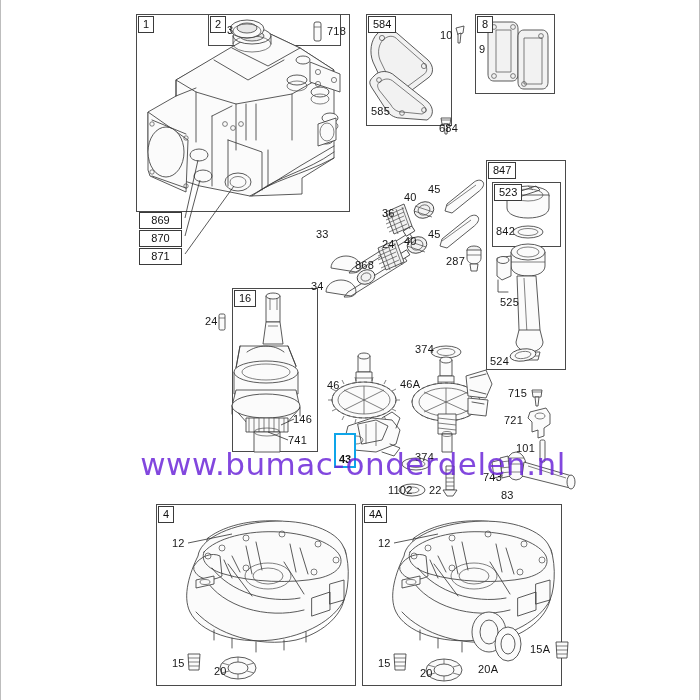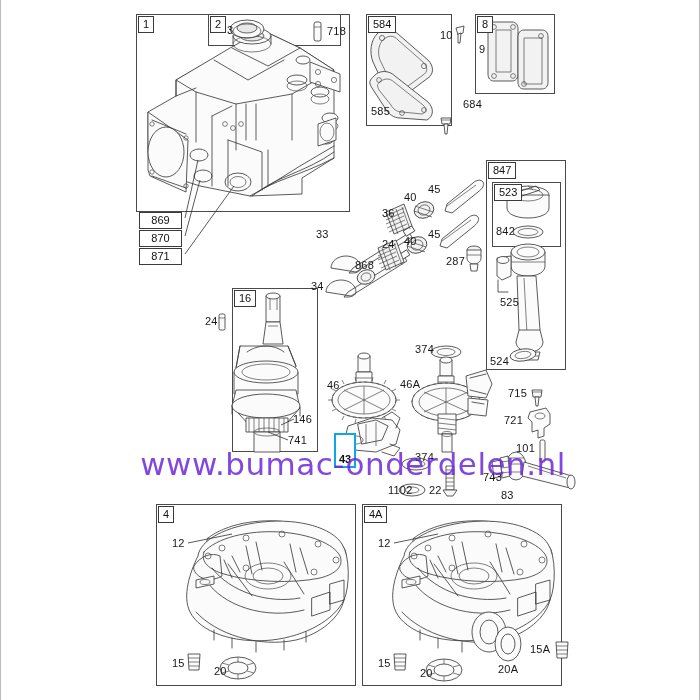--- a/index.html
+++ b/index.html
@@ -527,21 +527,21 @@
   <div class="lbl" style="left:227px;top:25px;">3</div>
   <div class="lbl" style="left:290px;top:26px;margin-left:37px;">718</div>
 
   <div class="boxlbl" style="left:139px;top:212px;width:33px;text-align:center;">869</div>
   <div class="boxlbl" style="left:139px;top:230px;width:33px;text-align:center;">870</div>
   <div class="boxlbl" style="left:139px;top:248px;width:33px;text-align:center;">871</div>
 
   <div class="boxlbl" style="left:368px;top:16px;">584</div>
   <div class="lbl" style="left:371px;top:106px;">585</div>
   <div class="lbl" style="left:440px;top:30px;">10</div>
-  <div class="lbl" style="left:439px;top:99px;margin-left:24px;">684</div>
+  <div class="lbl" style="left:439px;top:123px;">684</div>
 
   <div class="boxlbl" style="left:477px;top:16px;">8</div>
   <div class="lbl" style="left:479px;top:44px;">9</div>
 
   <div class="lbl" style="left:316px;top:229px;">33</div>
   <div class="lbl" style="left:311px;top:281px;">34</div>
   <div class="lbl" style="left:382px;top:239px;">24</div>
   <div class="lbl" style="left:382px;top:208px;">36</div>
   <div class="lbl" style="left:404px;top:192px;">40</div>
   <div class="lbl" style="left:404px;top:236px;">40</div>
@@ -577,18 +577,18 @@
 
   <div class="boxlbl" style="left:158px;top:506px;">4</div>
   <div class="lbl" style="left:172px;top:538px;">12</div>
   <div class="lbl" style="left:172px;top:658px;">15</div>
   <div class="lbl" style="left:214px;top:666px;">20</div>
 
   <div class="boxlbl" style="left:364px;top:506px;">4A</div>
   <div class="lbl" style="left:378px;top:538px;">12</div>
   <div class="lbl" style="left:378px;top:658px;">15</div>
   <div class="lbl" style="left:420px;top:668px;">20</div>
-  <div class="lbl" style="left:478px;top:664px;margin-left:20px;">20A</div>
+  <div class="lbl" style="left:478px;top:664px;">20A</div>
   <div class="lbl" style="left:530px;top:644px;">15A</div>
 
   <div id="watermark">www.bumac-onderdelen.nl</div>
 
 </div>
 
 </body></html>

